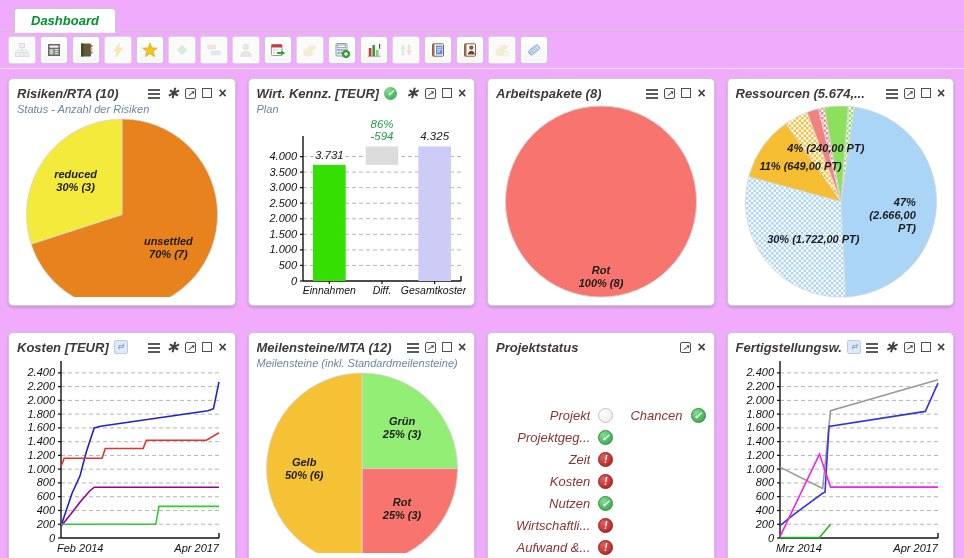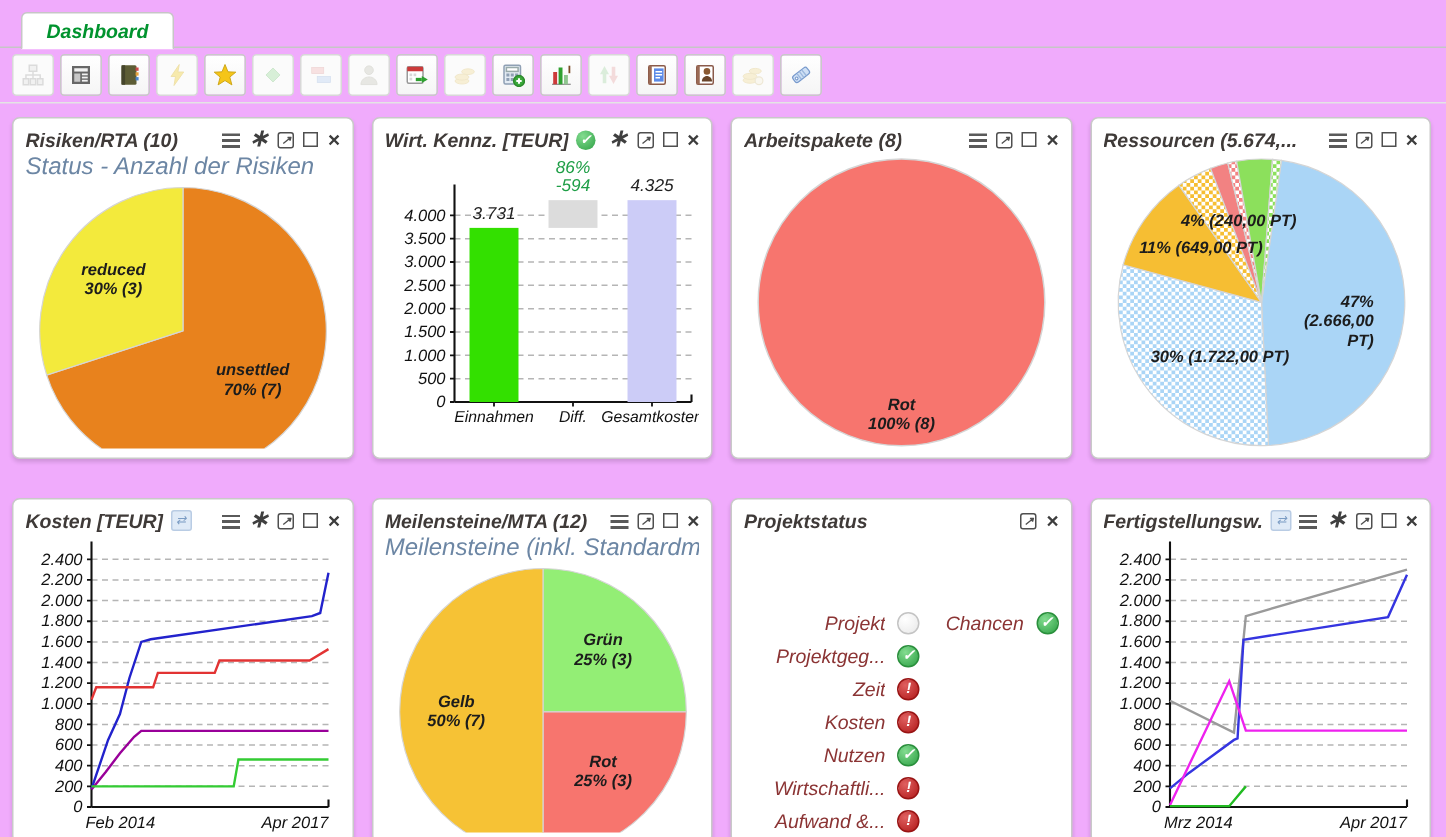--- a/index.html
+++ b/index.html
@@ -16,21 +16,21 @@
         display:flex;align-items:center;justify-content:center;cursor:pointer;}
   .tbtn.disabled{background:#fbfbfb;border-color:#d8d8d8;}
   .tbtn.disabled svg{opacity:.38;}
 
   
   .grid{display:grid;grid-template-columns:repeat(4,1fr);grid-template-rows:228px 230px;gap:26px 12px;padding:9px 10px 0 8px;}
   .widget{background:#fff;border:1px solid #c9c9c9;border-radius:5px;box-shadow:0 2px 3px rgba(0,0,0,.14);
           padding:5px 8px 6px;display:flex;flex-direction:column;box-sizing:border-box;overflow:hidden;}
   .whead{display:flex;align-items:center;gap:5px;min-height:18px;}
   .wtitle{font-size:13px;font-weight:bold;color:#3f3a38;white-space:nowrap;overflow:hidden;}
-  .wsub{font-size:16px;color:#6c86a4;margin-top:1px;white-space:nowrap;overflow:hidden;}
+  .wsub{font-size:11px;color:#6c86a4;margin-top:1px;white-space:nowrap;overflow:hidden;}
   .wicons{margin-left:auto;display:flex;align-items:center;gap:6px;color:#4a4a4a;}
   .wicons>span{cursor:pointer;display:inline-block;}
   .chart{flex:1;position:relative;overflow:hidden;}
   .chart svg{position:absolute;left:0;top:0;}
   .pielabel{position:absolute;transform:translate(-50%,-50%);font-size:11px;font-weight:bold;color:#1c1c1c;
             text-align:center;white-space:pre-line;line-height:13px;pointer-events:none;}
 
   
   .ic-list{width:12px;height:10px;background:repeating-linear-gradient(to bottom,#5a5a5a 0 1.6px,transparent 1.6px 4px);margin-top:1px;}
   .ic-gear{font-size:16px;line-height:10px;color:#3f3f3f;font-weight:bold;}
@@ -239,20 +239,21 @@
       <div class="whead">
         <span class="wtitle">Wirt. Kennz. [TEUR]</span>
         <span class="ic-check">✓</span>
         <span class="wicons">
             <span class="ic-gear">∗</span>
             <span class="ic-open">↗</span>
             <span class="ic-max"></span>
             <span class="ic-close">×</span>
           </span>
       </div>
+      <div class="wsub">Plan</div>
       <div class="chart">
           <svg width="210" height="182">
             <line x1="46" y1="150.44444444444446" x2="204" y2="150.44444444444446" stroke="#b5b5b5" stroke-width="1" stroke-dasharray="4 3"></line>
             <line x1="46" y1="134.88888888888889" x2="204" y2="134.88888888888889" stroke="#b5b5b5" stroke-width="1" stroke-dasharray="4 3"></line>
             <line x1="46" y1="119.33333333333334" x2="204" y2="119.33333333333334" stroke="#b5b5b5" stroke-width="1" stroke-dasharray="4 3"></line>
             <line x1="46" y1="103.77777777777779" x2="204" y2="103.77777777777779" stroke="#b5b5b5" stroke-width="1" stroke-dasharray="4 3"></line>
             <line x1="46" y1="88.22222222222223" x2="204" y2="88.22222222222223" stroke="#b5b5b5" stroke-width="1" stroke-dasharray="4 3"></line>
             <line x1="46" y1="72.66666666666667" x2="204" y2="72.66666666666667" stroke="#b5b5b5" stroke-width="1" stroke-dasharray="4 3"></line>
             <line x1="46" y1="57.111111111111114" x2="204" y2="57.111111111111114" stroke="#b5b5b5" stroke-width="1" stroke-dasharray="4 3"></line>
             <line x1="46" y1="41.555555555555564" x2="204" y2="41.555555555555564" stroke="#b5b5b5" stroke-width="1" stroke-dasharray="4 3"></line>
@@ -444,21 +445,21 @@
             <defs></defs>
             <path d="M105,99.55 L105,4 A95.55,95.55 0 0 1 200.55,99.55 Z" fill="#93ee75" stroke="#d5d5d5" stroke-width="0.8"></path>
             <path d="M105,99.55 L200.55,99.55 A95.55,95.55 0 0 1 105.00000000000001,195.1 Z" fill="#f7756e" stroke="#d5d5d5" stroke-width="0.8"></path>
             <path d="M105,99.55 L105.00000000000001,195.1 A95.55,95.55 0 0 1 104.99999999999997,4 Z" fill="#f6c235" stroke="#d5d5d5" stroke-width="0.8"></path>
           </svg>
           <div class="pielabel" style="left: 145.538px; top: 59.0116px;">Grün
 25% (3)</div>
           <div class="pielabel" style="left: 145.538px; top: 140.088px;">Rot
 25% (3)</div>
           <div class="pielabel" style="left: 47.67px; top: 99.55px;">Gelb
-50% (7)</div>
+50% (6)</div>
         </div>
     </div>
 
     <div class="widget">
       <div class="whead">
         <span class="wtitle">Projektstatus</span>
         <span class="wicons">
             <span class="ic-open">↗</span>
             <span class="ic-close">×</span>
           </span>

